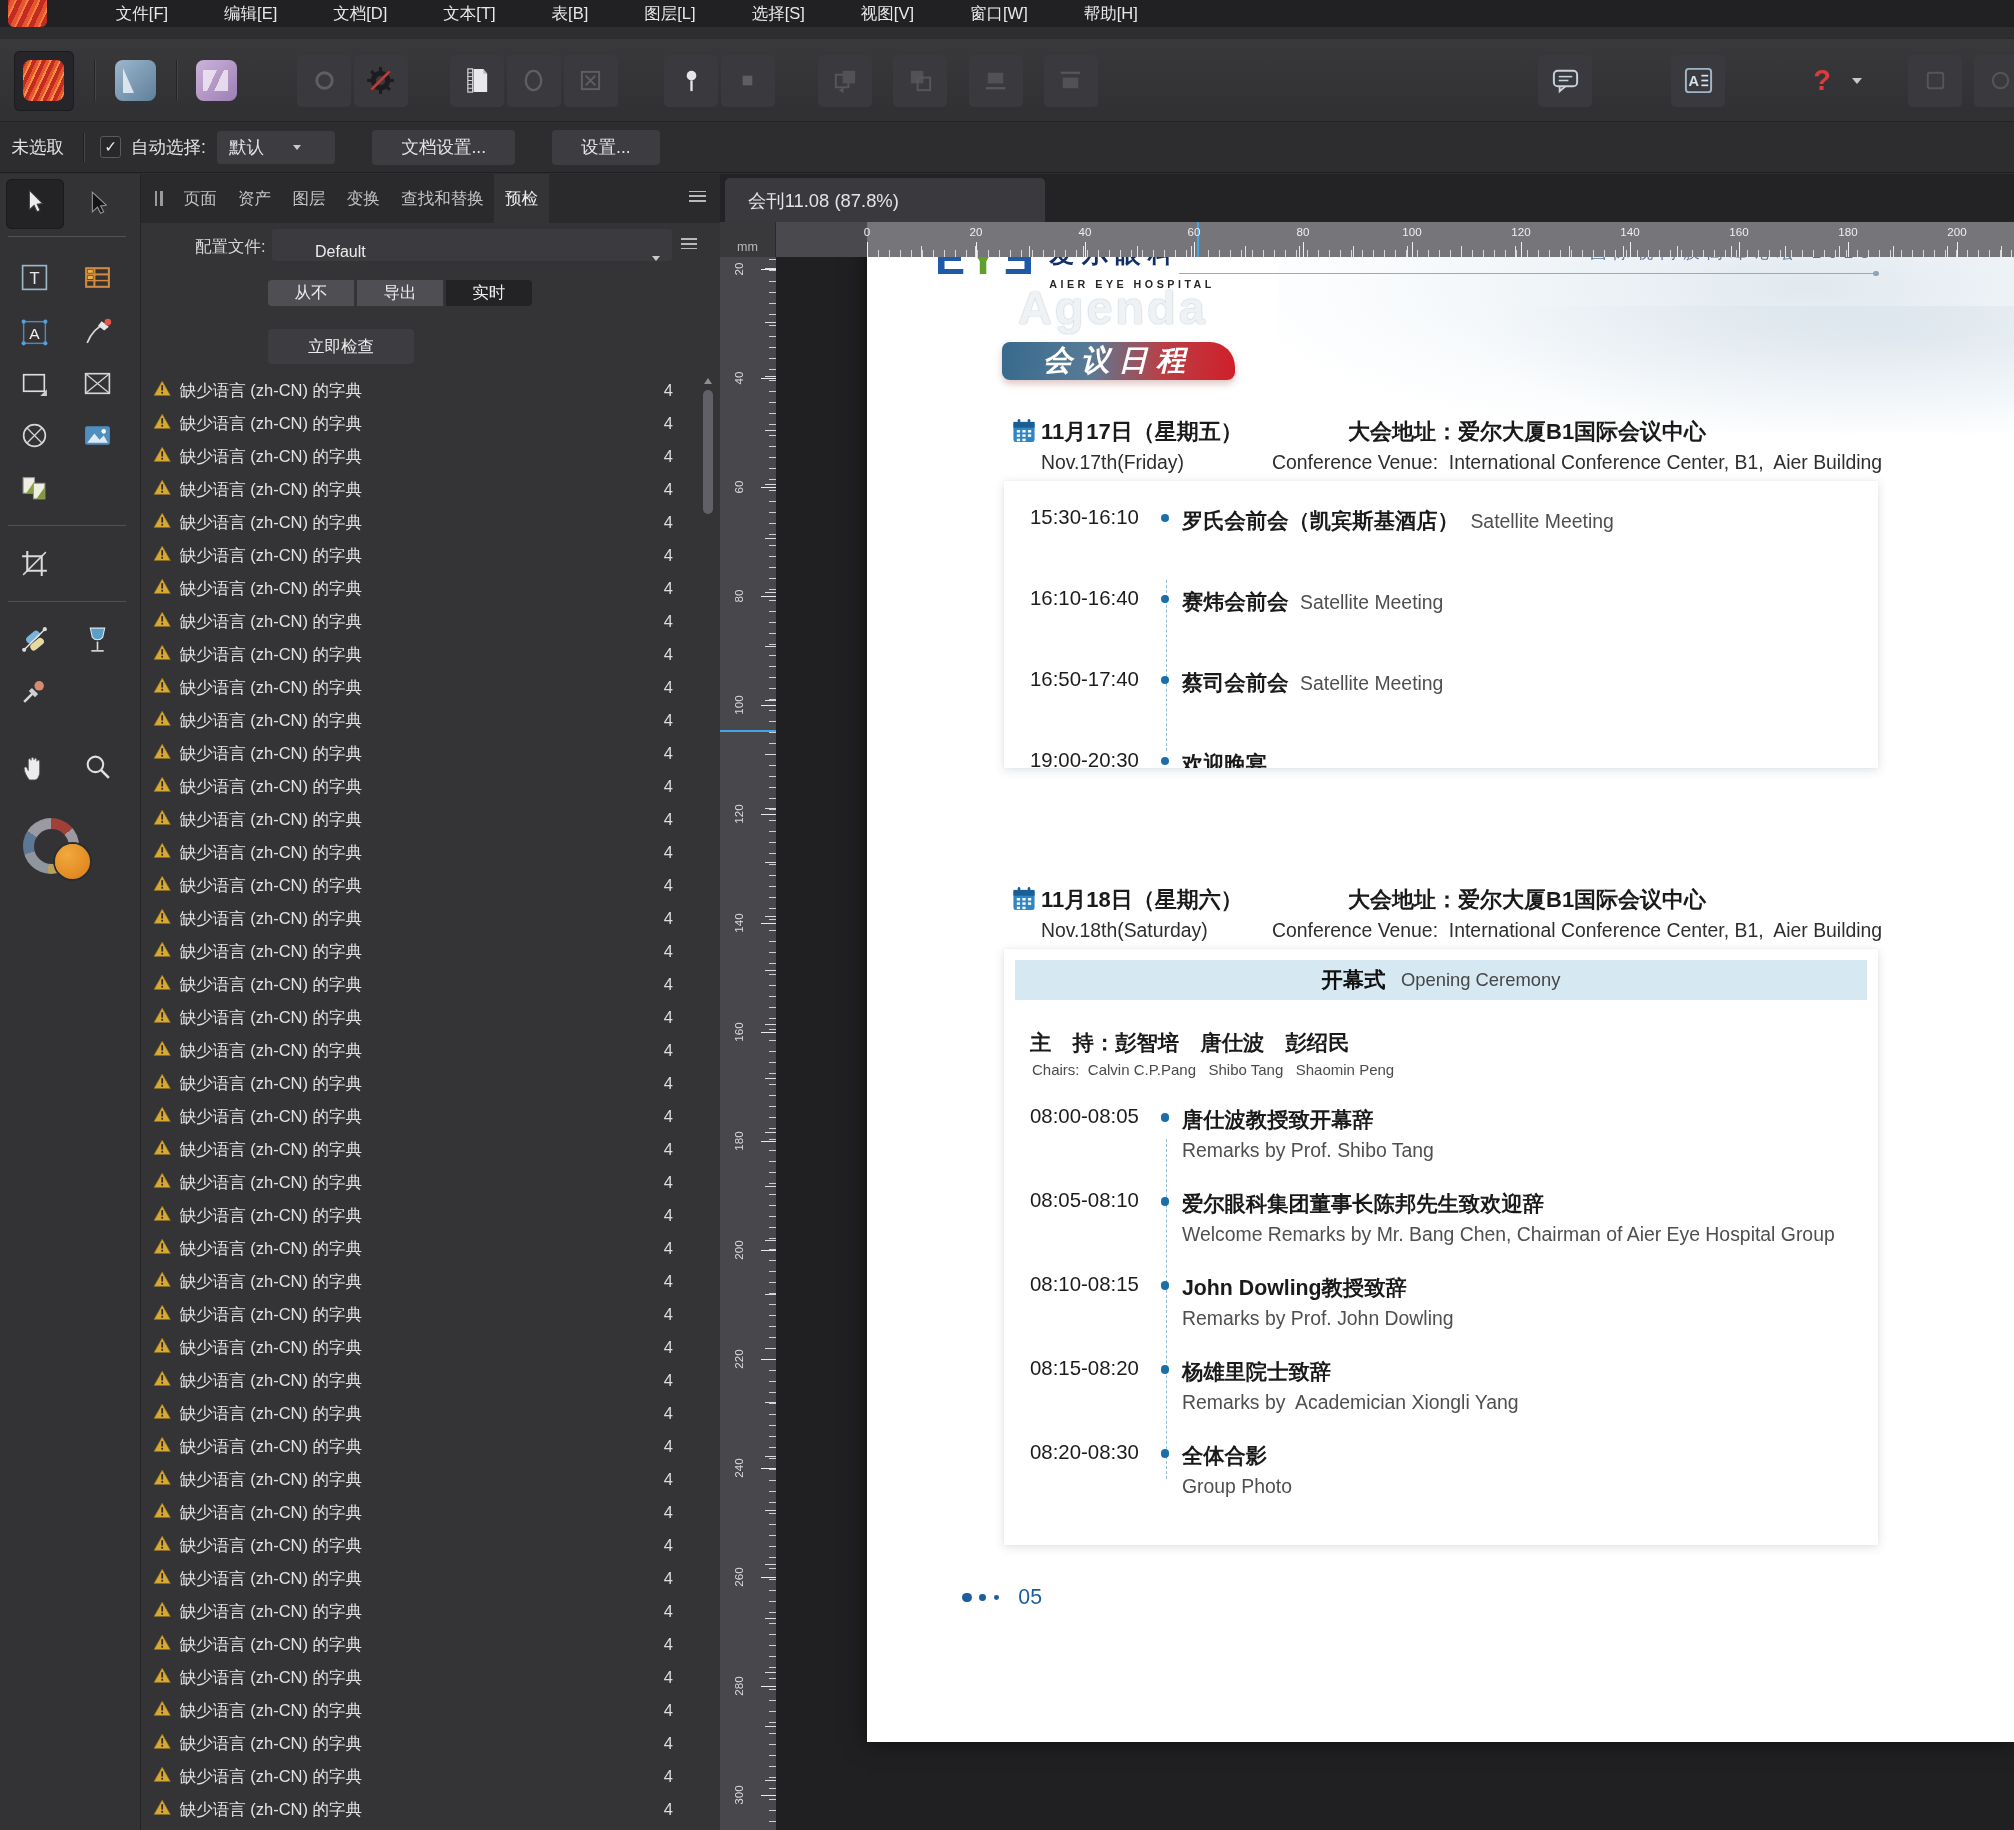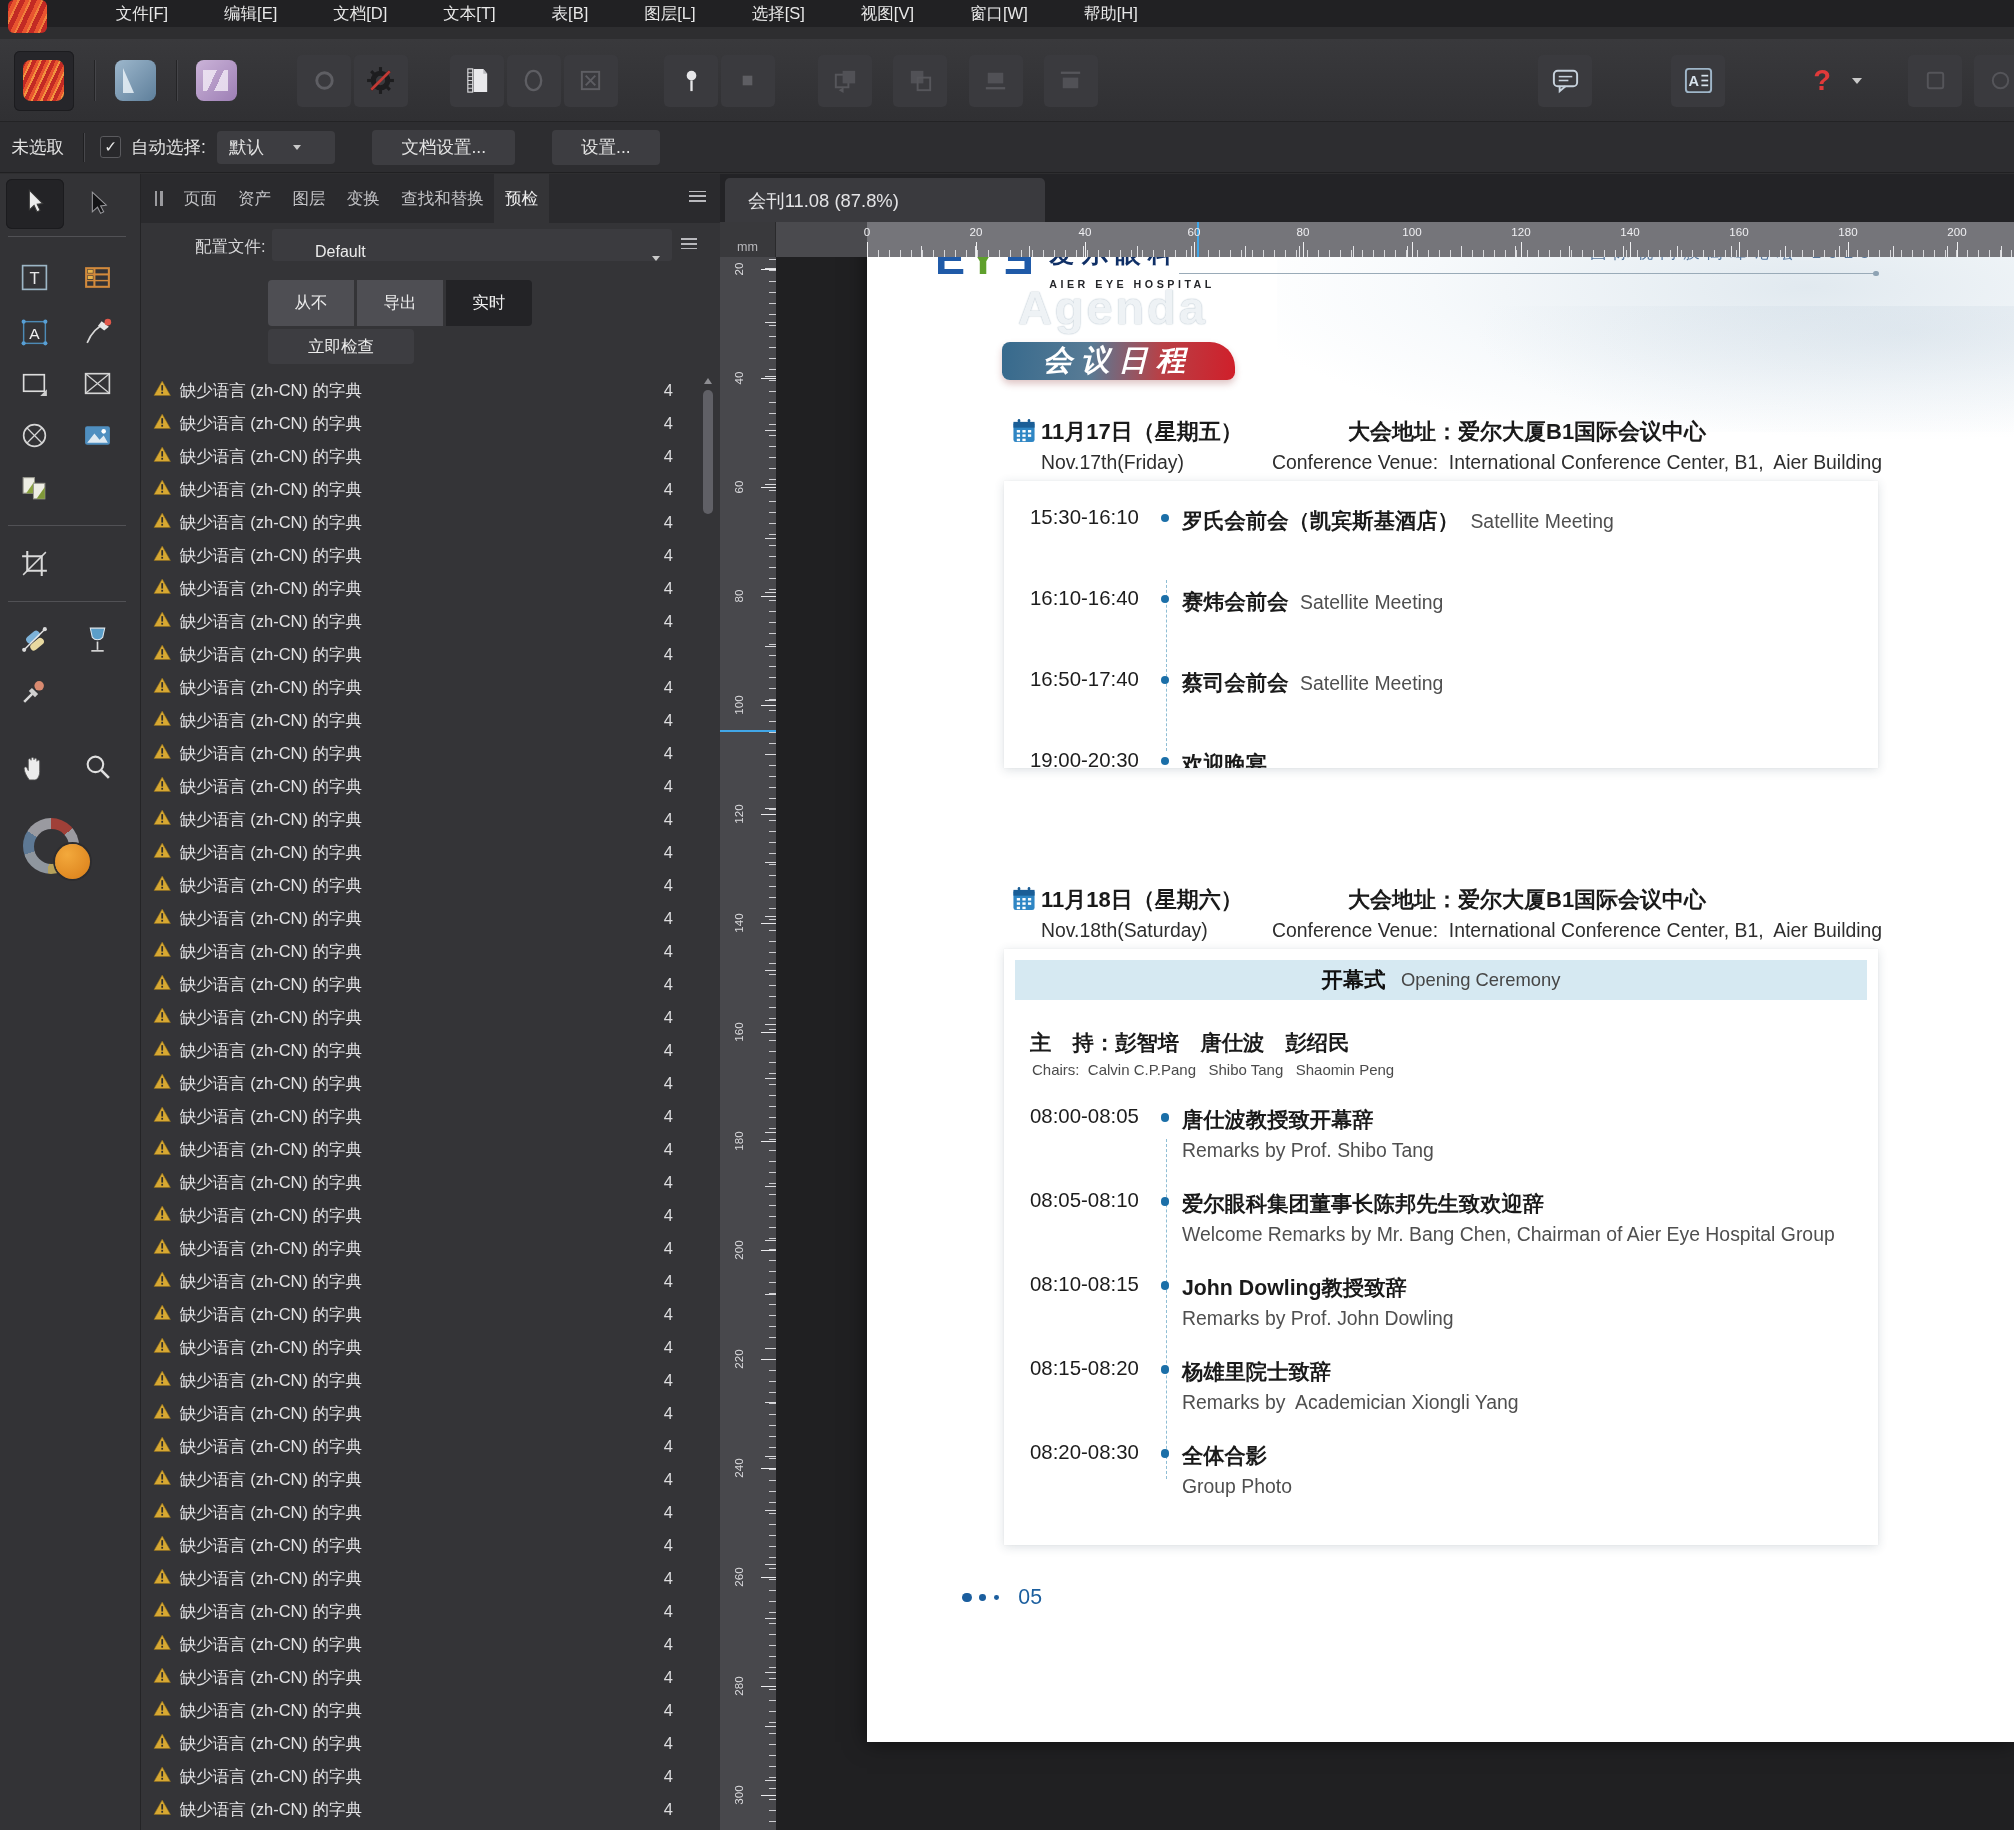--- a/index.html
+++ b/index.html
@@ -1,21 +1,21 @@
 <!DOCTYPE html>
 <html><head>
 <meta charset="utf-8">
 <style>
   * { margin:0; padding:0; box-sizing:border-box; }
   html,body { background:#1b1b1d; }
   body { font-family:"Liberation Sans", sans-serif; }
   .app { position:relative; width:2014px; height:1830px; overflow:hidden; background:#2e2e30; }
 
   
-  .menubar { position:absolute; left:0; top:0; right:0; height:27px; background:#212123; display:flex; align-items:flex-start; }
+  .menubar { position:absolute; left:0; top:0; right:0; height:27px; background:#212123; display:flex; align-items:flex-end; }
   .applogo { width:39px; height:33px; margin:0 0 0 7.8px; border-radius:5.8px;
     background:repeating-linear-gradient(115deg,#c22a24 0 4.9px,#e8542f 4.9px 8.7px,#f07f3c 8.7px 10.7px); }
   .menu-items { display:flex; margin-left:41px; height:100%; }
   .menu-item { padding:0 28px; height:100%; display:flex; align-items:center; color:#e8e8e8; font-size:16.5px; cursor:default; }
 
   
   .toolbar { position:absolute; left:0; top:39px; right:0; height:83px; background:linear-gradient(#39393c,#303033); border-bottom:1px solid #232325; }
   .persona { position:absolute; top:11.6px; width:60px; height:60px; border-radius:5.8px; display:flex; align-items:center; justify-content:center; }
   .persona.sel { background:#26262a; box-shadow:inset 0 0 0 1px #1c1c1f; }
   .pbadge { width:41px; height:41px; border-radius:7.8px; }
@@ -62,21 +62,21 @@
   .ptab.active { background:#343437; color:#f0f0f0; }
   .burger { width:17.5px; display:flex; flex-direction:column; gap:2.9px; }
   .burger i { display:block; height:1.9px; background:#b9b9bd; }
   .ptab-burger { position:absolute; right:13.6px; top:16.5px; }
 
   .prow { position:absolute; color:#dedee0; font-size:16.5px; }
   .plabel { color:#d6d6d8; }
   .profile-dd { position:absolute; left:131px; top:55px; width:400px; height:32px; background:#3b3b3f; border-radius:2.9px; display:flex; align-items:flex-end; justify-content:space-between; padding:0 11.6px 0 43px; color:#ececec; }
   .profile-burger { position:absolute; left:540px; top:64px; }
   .modes { position:absolute; left:127px; top:106px; display:flex; gap:2.9px; }
-  .mode { width:86px; height:46px; background:#4e4e53; color:#ececec; display:flex; align-items:center; justify-content:center; font-size:16.5px; }
+  .mode { width:86px; height:26px; background:#4e4e53; color:#ececec; display:flex; align-items:center; justify-content:center; font-size:16.5px; }
   .mode:first-child { border-radius:3.9px 0 0 3.9px; }
   .mode:last-child { border-radius:0 3.9px 3.9px 0; }
   .mode.active { background:#232326; }
   .checknow { position:absolute; left:127px; top:155px; width:146px; height:35px; background:#3d3d41; border-radius:3.9px; color:#ececec; font-size:16.5px; display:flex; align-items:center; justify-content:center; }
 
   .warnlist { position:absolute; left:0; top:200px; right:0; bottom:0; overflow:hidden; }
   .wrow { height:33px; display:flex; align-items:center; padding-left:11.6px; color:#e2e2e4; font-size:16.5px; }
   .wrow svg { flex:0 0 auto; }
   .wlabel { margin-left:8.7px; flex:1; white-space:nowrap; }
   .wcount { margin-right:47px; color:#dcdcde; }

